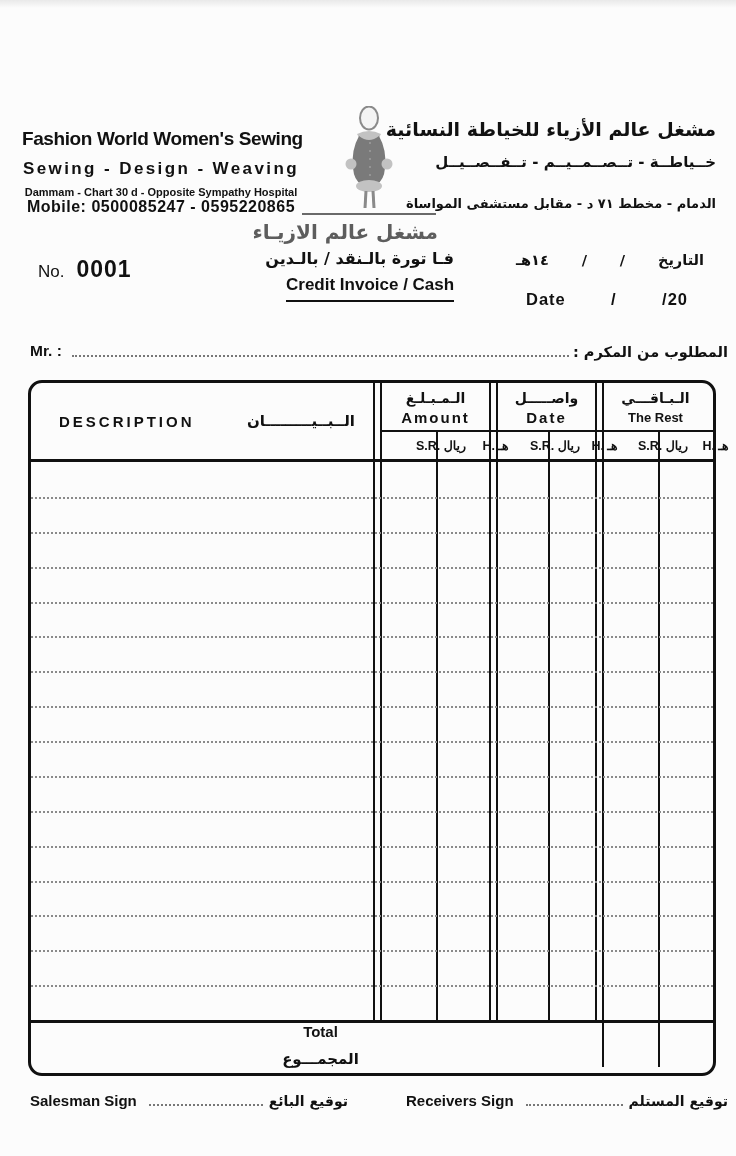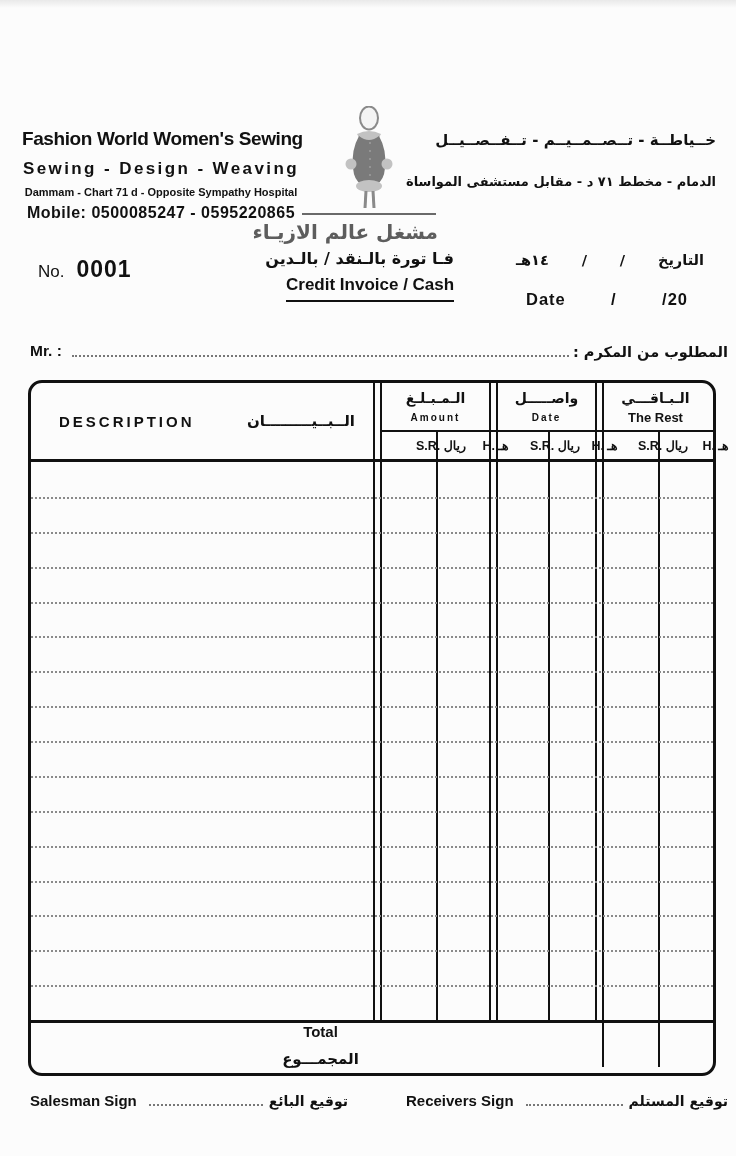--- a/index.html
+++ b/index.html
@@ -12,21 +12,21 @@
   .ar{font-family:"DejaVu Sans",sans-serif;direction:rtl;}
   .abs{position:absolute;}
   
   .scan-edge{left:0;top:0;width:736px;height:8px;background:linear-gradient(#e9e9e9,#fcfcfc);}
 
   
   .hdr-en{left:22px;top:128px;width:278px;text-align:center;}
   .hdr-en .t1{font-size:19px;font-weight:bold;letter-spacing:-0.4px;white-space:nowrap;}
   .hdr-en .t2{font-size:17px;font-weight:bold;letter-spacing:2.4px;white-space:nowrap;margin-top:9px;}
   .hdr-en .t3{font-size:11px;font-weight:bold;white-space:nowrap;margin-top:7px;}
-  .hdr-en .t4{font-size:16px;font-weight:bold;white-space:nowrap;margin-top:6px;letter-spacing:0.5px;}
+  .hdr-en .t4{font-size:16px;font-weight:bold;white-space:nowrap;letter-spacing:0.5px;}
   .hdr-ar{right:20px;top:118px;width:296px;text-align:right;}
   .hdr-ar .t1{font-size:19px;font-weight:bold;white-space:nowrap;}
   .hdr-ar .t2{font-size:15px;font-weight:bold;white-space:nowrap;margin-top:13px;}
   .hdr-ar .t3{font-size:13px;font-weight:bold;white-space:nowrap;margin-top:25px;}
   .hdr-ar .t4{font-size:15px;font-weight:bold;white-space:nowrap;margin-top:7px;}
 
   .logo{left:300px;top:106px;width:138px;height:142px;}
   .logo svg{position:absolute;left:39px;top:0;}
   .logo .rule{position:absolute;left:2px;right:2px;bottom:33px;height:2px;background:#6a6a6a;}
   .logo .cap{position:absolute;left:0;right:0;bottom:4px;text-align:center;
@@ -56,21 +56,21 @@
   .inv-table{left:28px;top:380px;width:682px;height:690px;
     border:3px solid #111;border-radius:14px;background:transparent;}
   .vline,.hline{position:absolute;background:#111;}
   .cell{position:absolute;display:flex;align-items:center;justify-content:center;}
   .desc-cell{left:0;top:0;width:342px;height:76px;display:flex;align-items:center;
     justify-content:space-between;padding:0 18px 0 28px;box-sizing:border-box;position:absolute;}
   .desc-cell .en{font-size:15px;font-weight:bold;letter-spacing:3px;}
   .desc-cell .arl{font-size:15px;font-weight:bold;}
   .grp{flex-direction:column;gap:1px;}
   .grp .g-ar{font-size:14px;font-weight:bold;line-height:20px;}
-  .grp .g-en{font-size:10px;font-weight:bold;letter-spacing:2px;line-height:17px;}
+  .grp .g-en{font-size:15px;font-weight:bold;letter-spacing:2px;line-height:17px;}
   .grp .g-en.tight{letter-spacing:0;font-size:13px;}
   .sub{font-size:12.5px;font-weight:bold;white-space:nowrap;padding-left:32px;}
   .dotrow{position:absolute;left:0;right:0;height:0;border-top:2px dotted #8a8a8a;}
   .total-row{position:absolute;left:0;top:640px;width:571px;height:44px;
     display:flex;align-items:center;padding:0 10px 0 18px;box-sizing:border-box;flex-direction:column;}
   .total-row .en{font-size:15px;font-weight:bold;}
   .total-row .dots{flex:1;border-bottom:2px dotted #777;margin:8px 8px 0 10px;}
   .total-row .arl{font-size:15px;font-weight:bold;}
 
   
@@ -83,21 +83,21 @@
   .sign-group .arl{font-size:14px;font-weight:bold;white-space:nowrap;}
 </style>
 </head>
 <body>
 
 <div class="abs scan-edge"></div>
 
 <div class="abs hdr-en">
   <div class="t1">Fashion World Women's Sewing</div>
   <div class="t2">Sewing - Design - Weaving</div>
-  <div class="t3">Dammam - Chart 71 d - Opposite Sympathy Hospital</div>
+  <div class="t3">Dammam - Chart 30 d - Opposite Sympathy Hospital</div>
   <div class="t4">Mobile: 0500085247 -  0595220865</div>
 </div>
 
 <div class="abs logo">
   <svg width="60" height="108" viewBox="0 0 60 108">
 
     <ellipse cx="30" cy="12" rx="9" ry="11.5" fill="#f4f4f4" stroke="#8a8a8a" stroke-width="2"></ellipse>
 
     <path d="M18 28 Q30 22 42 28 Q40 34 30 35 Q20 34 18 28 Z" fill="#c2c2c2"></path>
 
@@ -111,20 +111,21 @@
     <ellipse cx="30" cy="80" rx="13" ry="6" fill="#c2c2c2"></ellipse>
 
     <line x1="27" y1="85" x2="26" y2="102" stroke="#8a8a8a" stroke-width="3"></line>
     <line x1="34" y1="85" x2="35" y2="102" stroke="#8a8a8a" stroke-width="3"></line>
   </svg>
   <div class="rule"></div>
   <div class="cap ar">مشغل عالم الازيـاء</div>
 </div>
 
 <div class="abs hdr-ar ar">
+  <div class="t1">مشغل عالم الأزياء للخياطة النسائية</div>
   <div class="t2">خــياطــة - تــصــمــيــم - تــفــصــيــل</div>
   <div class="t3">الدمام - مخطط ٧١ د -  مقابل مستشفى المواساة</div>
 </div>
 
 <div class="abs no-block">
   <span class="lbl">No.</span>
   <span class="val">0001</span>
 </div>
 
 <div class="abs type-block">

